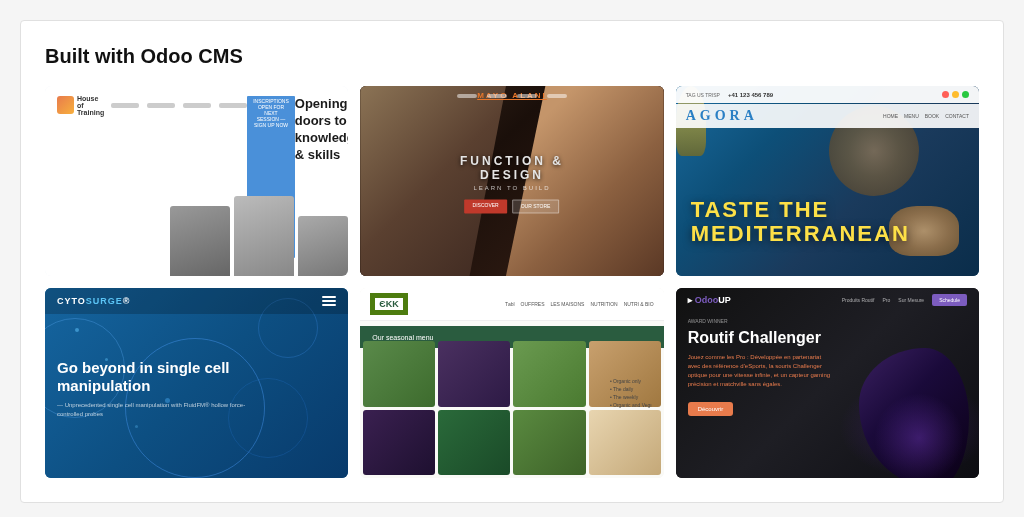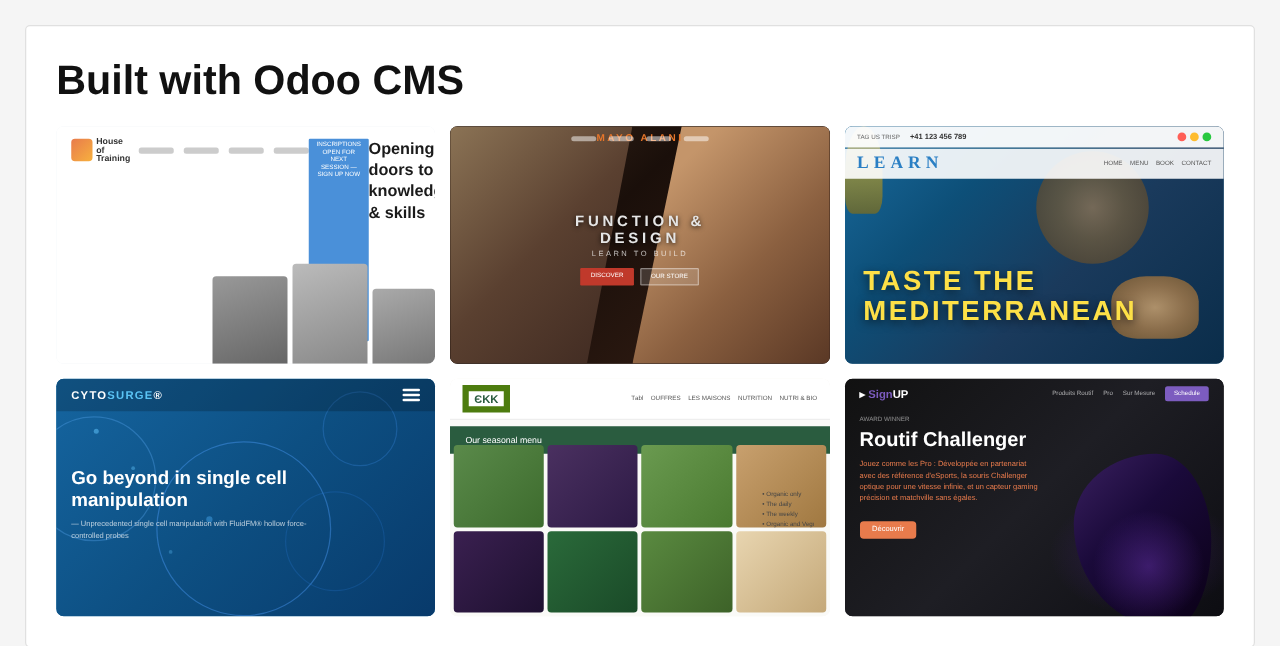--- a/index.html
+++ b/index.html
@@ -14,21 +14,21 @@
     }
     .container {
       background: #ffffff;
       border: 1px solid #e0e0e0;
       border-radius: 4px;
       padding: 24px;
       width: 1000px;
       max-width: 100%;
     }
     .page-title {
-      font-size: 33px;
+      font-size: 20px;
       font-weight: 700;
       color: #111111;
       margin-bottom: 18px;
     }
     .grid {
       display: grid;
       grid-template-columns: repeat(3, 1fr);
       grid-template-rows: repeat(2, 1fr);
       gap: 12px;
     }
@@ -196,20 +196,21 @@
       position: absolute;
       top: 5px;
       left: 50%;
       transform: translateX(-50%);
       font-size: 8px;
       font-weight: 900;
       color: #e8762a;
       letter-spacing: 2px;
       text-transform: uppercase;
       white-space: nowrap;
+      text-decoration: underline;
     }
     .card-2 .center-text {
       position: absolute;
       top: 50%;
       left: 50%;
       transform: translate(-50%, -45%);
       text-align: center;
       z-index: 2;
     }
     .card-2 .fn-title {
@@ -739,21 +740,21 @@
         <div class="top-bar">
           <span class="top-tag">TAG US TRISP</span>
           <span class="phone-num">+41 123 456 789</span>
           <div class="window-controls">
             <div class="wc-dot" style="background:#ff5f57;"></div>
             <div class="wc-dot" style="background:#febc2e;"></div>
             <div class="wc-dot" style="background:#28c840;"></div>
           </div>
         </div>
         <div class="nav-bar">
-          <span class="agora-logo">LEARN</span>
+          <span class="agora-logo">AGORA</span>
           <div class="nav-links">
             <span class="nav-link">HOME</span>
             <span class="nav-link">MENU</span>
             <span class="nav-link">BOOK</span>
             <span class="nav-link">CONTACT</span>
           </div>
         </div>
         <div class="hero-text">
           <div class="taste-title">TASTE THE MEDITERRANEAN</div>
         </div>
@@ -819,21 +820,21 @@
           <div class="list-item-text">• The daily</div>
           <div class="list-item-text">• The weekly</div>
           <div class="list-item-text">• Organic and Vegı</div>
         </div>
       </div>
     </div>
 
     <div class="card card-6">
       <div class="card-inner">
         <div class="top-nav">
-          <span class="flowup-logo">▸ <span>Sign</span>UP</span>
+          <span class="flowup-logo">▸ <span>Odoo</span>UP</span>
           <div class="nav-items">
             <span class="nav-item">Produits Routif</span>
             <span class="nav-item">Pro</span>
             <span class="nav-item">Sur Mesure</span>
           </div>
           <div class="cta-btn">Schedule</div>
         </div>
         <div class="hero-content">
           <div class="award-tag">AWARD WINNER</div>
           <div class="product-name">Routif Challenger</div>

